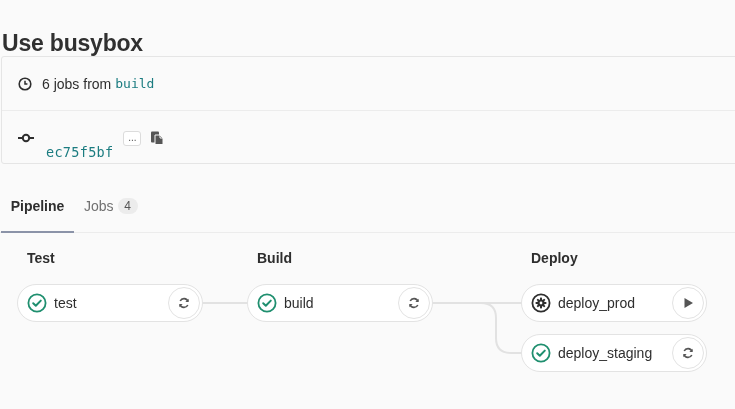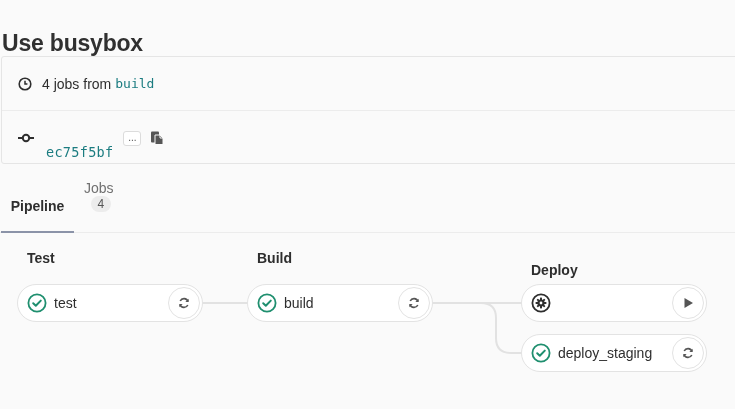--- a/index.html
+++ b/index.html
@@ -43,21 +43,21 @@
     border-bottom: 1px solid #ececec;
   }
   .tab {
     position: absolute; top: 0; height: 52px; display: flex; align-items: center;
     font-size: 14px; cursor: pointer;
   }
   .tab.active { left: 1px; width: 73px; justify-content: center; font-weight: bold; color: #2e2e2e; }
   .tab.active::after {
     content: ""; position: absolute; left: 0; right: 0; bottom: -1px; height: 2px; background: #8b93a8;
   }
-  .tab.jobs { left: 84px; color: #707070; flex-direction: column; }
+  .tab.jobs { left: 84px; color: #707070; }
   .badge {
     display: inline-flex; align-items: center; justify-content: center;
     margin-left: 4px; min-width: 20px; height: 16px; padding: 0 5px;
     border-radius: 8px; background: #ececec; color: #555; font-size: 12px;
   }
 
   .stage-title {
     position: absolute; top: 250px; font-size: 14px; font-weight: bold; color: #2e2e2e;
   }
   .job {
@@ -77,21 +77,21 @@
 <body>
 
 <div class="page-title">Use busybox</div>
 
 <div class="info-box">
   <div class="info-row r1">
     <svg class="clock-icon" viewBox="0 0 14 14">
       <circle cx="7" cy="7" r="5.8" fill="none" stroke="#2e2e2e" stroke-width="1.6"></circle>
       <path d="M7 3.8 V7 H9.4" fill="none" stroke="#2e2e2e" stroke-width="1.5"></path>
     </svg>
-    <span>4 jobs from</span>
+    <span>6 jobs from</span>
     <a class="mono branch-link">build</a>
   </div>
   <div class="info-row r2">
     <svg class="commit-icon" viewBox="0 0 16 10">
       <line x1="0" y1="5" x2="16" y2="5" stroke="#2e2e2e" stroke-width="2"></line>
       <circle cx="8" cy="5" r="3.2" fill="#fafafa" stroke="#2e2e2e" stroke-width="2"></circle>
     </svg>
     <a class="mono sha-link">ec75f5bf</a>
     <span class="ellipsis-btn">...</span>
     <svg class="copy-btn" viewBox="0 0 16 16">
@@ -113,21 +113,21 @@
 </div>
 
 <svg class="connectors" viewBox="0 0 735 409">
   <line x1="201" y1="303" x2="248" y2="303" stroke="#e2e2e2" stroke-width="2"></line>
   <line x1="431" y1="303" x2="522" y2="303" stroke="#e2e2e2" stroke-width="2"></line>
   <path d="M481 303 Q496 303 496 318 V338 Q496 353 511 353 H522" fill="none" stroke="#e2e2e2" stroke-width="2"></path>
 </svg>
 
 <div class="stage-title" style="left:27px;">Test</div>
 <div class="stage-title" style="left:257px;">Build</div>
-<div class="stage-title" style="left:531px;margin-top:12px;">Deploy</div>
+<div class="stage-title" style="left:531px;">Deploy</div>
 
 <div class="job" style="left:17px; top:284px; width:186px;">
   <svg class="status-icon" viewBox="0 0 20 20">
     <circle cx="10" cy="10" r="8.6" fill="#fff" stroke="#1f8f6f" stroke-width="1.8"></circle>
     <path d="M6.2 10.3 L8.8 12.8 L13.8 7.6" fill="none" stroke="#1f8f6f" stroke-width="2" stroke-linecap="round" stroke-linejoin="round"></path>
   </svg>
   <span>test</span>
   <div class="action-btn">
     <svg width="12" height="12" viewBox="0 0 12 12">
       <path d="M10 4.5 A4.2 4.2 0 0 0 2.2 4" fill="none" stroke="#555" stroke-width="1.6"></path>
@@ -159,20 +159,21 @@
     <circle cx="10" cy="10" r="8.6" fill="#fff" stroke="#2e2e2e" stroke-width="1.8"></circle>
     <g fill="#2e2e2e">
       <circle cx="10" cy="10" r="3.6"></circle>
       <rect x="9" y="4.6" width="2" height="10.8" rx="0.6"></rect>
       <rect x="4.6" y="9" width="10.8" height="2" rx="0.6"></rect>
       <rect x="9" y="4.6" width="2" height="10.8" rx="0.6" transform="rotate(45 10 10)"></rect>
       <rect x="9" y="4.6" width="2" height="10.8" rx="0.6" transform="rotate(-45 10 10)"></rect>
     </g>
     <circle cx="10" cy="10" r="1.4" fill="#fff"></circle>
   </svg>
+  <span>deploy_prod</span>
   <div class="action-btn">
     <svg width="12" height="12" viewBox="0 0 12 12">
       <path d="M2.5 1 L11 6 L2.5 11 Z" fill="#555"></path>
     </svg>
   </div>
 </div>
 
 <div class="job" style="left:521px; top:334px; width:186px;">
   <svg class="status-icon" viewBox="0 0 20 20">
     <circle cx="10" cy="10" r="8.6" fill="#fff" stroke="#1f8f6f" stroke-width="1.8"></circle>

